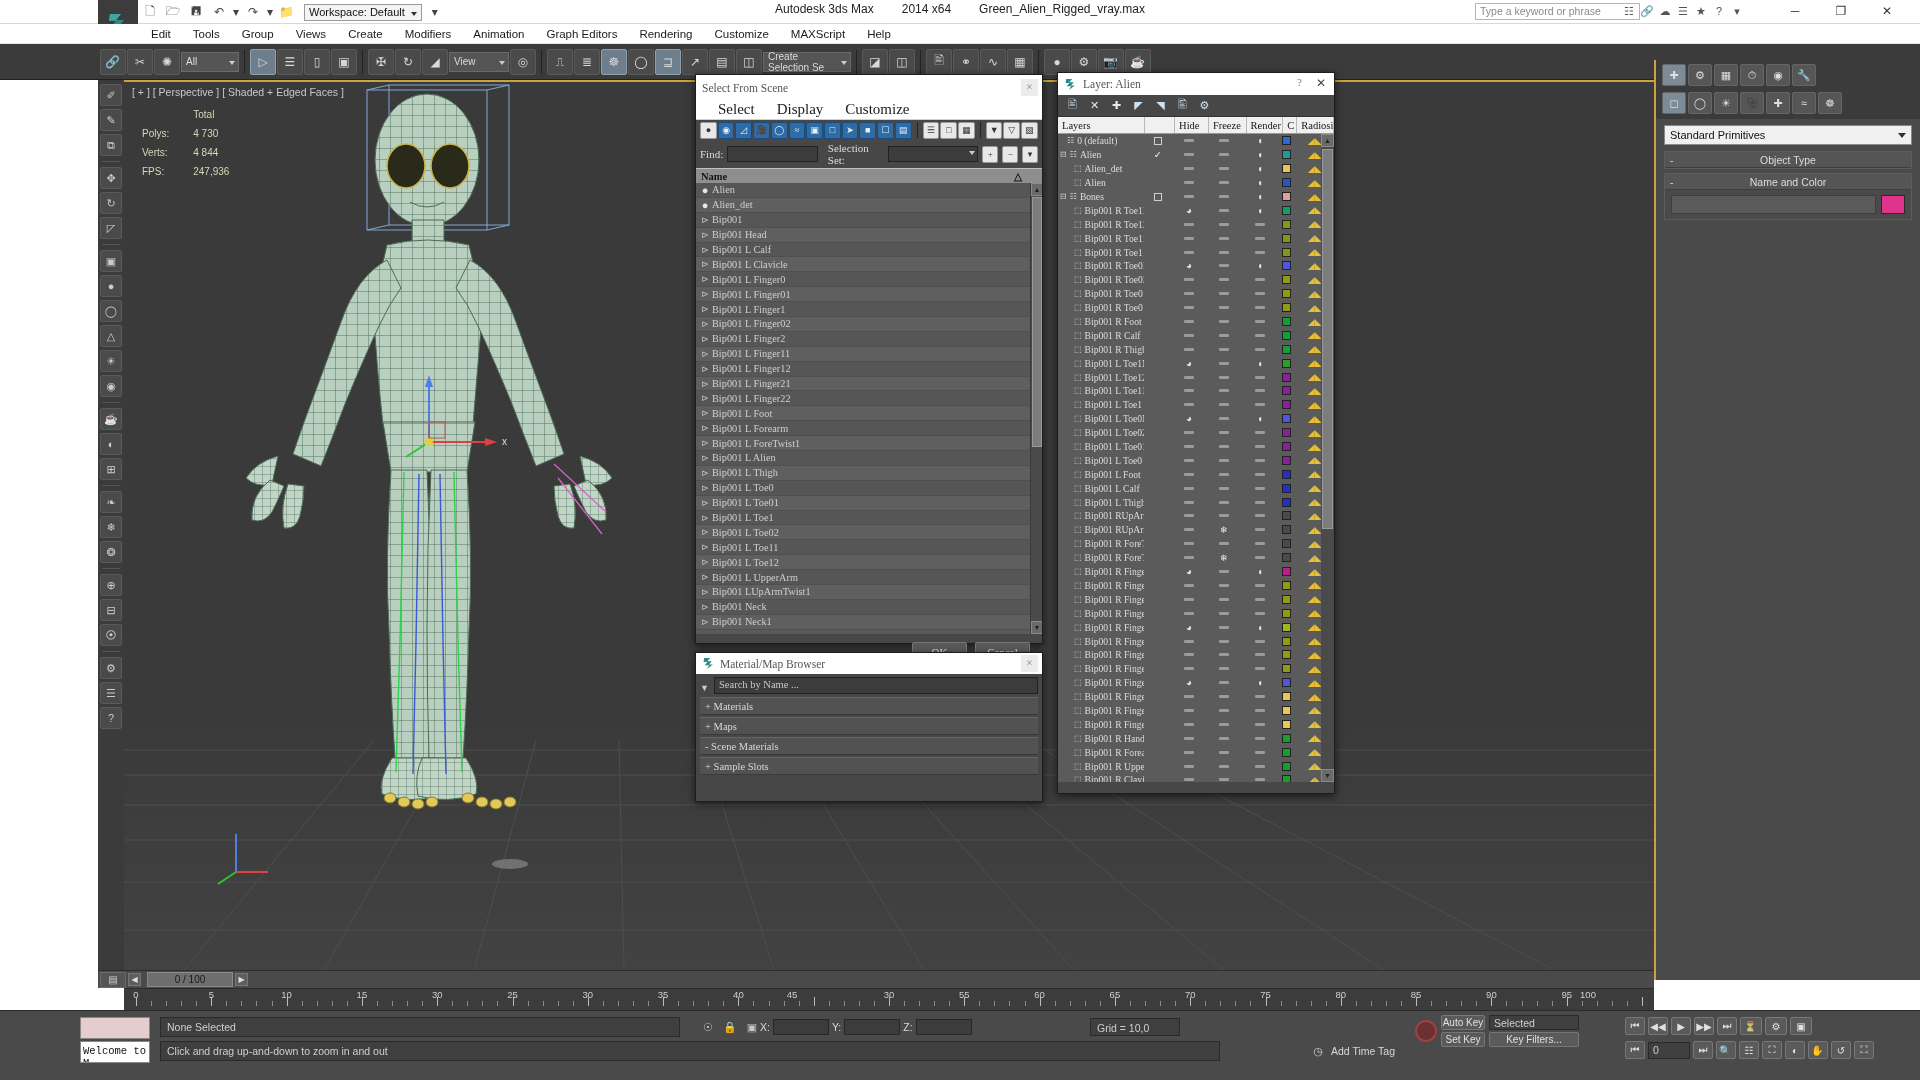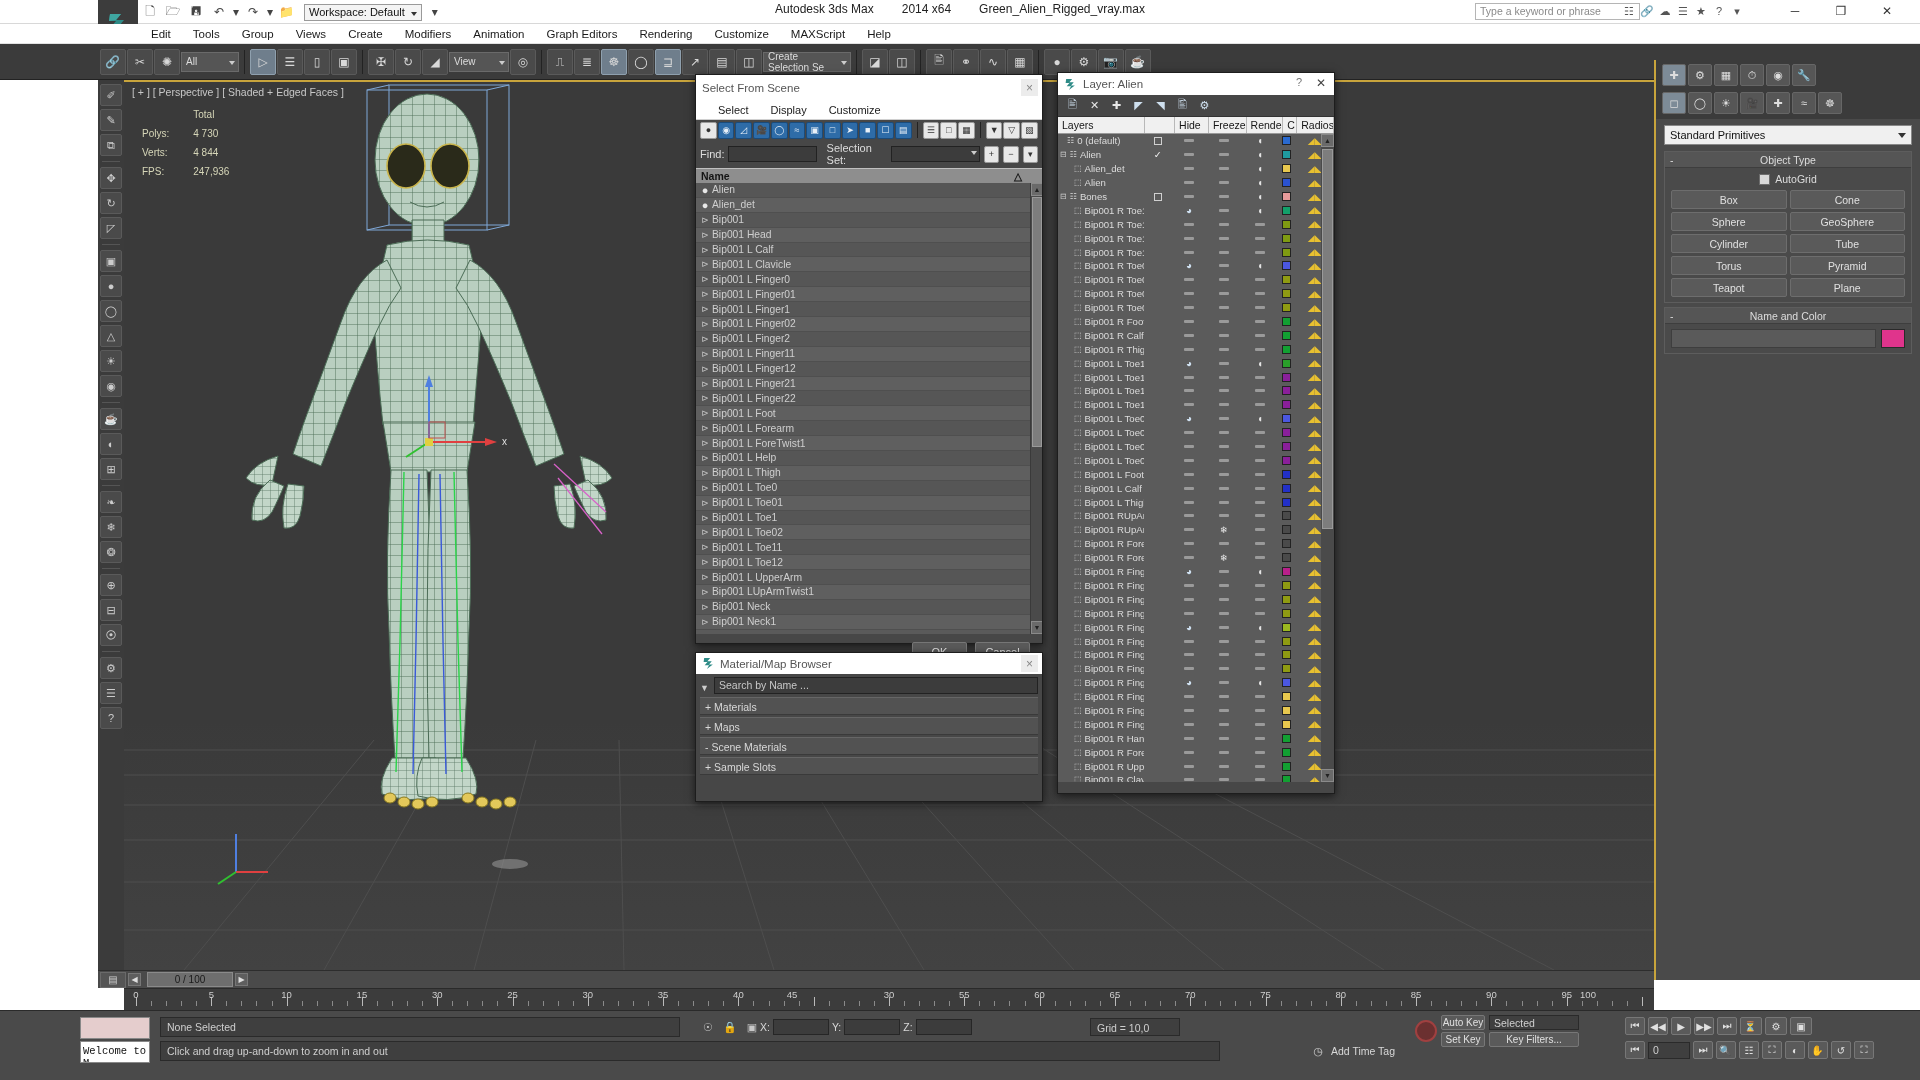--- a/index.html
+++ b/index.html
@@ -107,29 +107,29 @@
   .btn-grid { display:grid; grid-template-columns:1fr 1fr; gap:3px; }
   .otype-btn { height:19px; background:#5a5a5a; border:1px solid #6d6d6d;
     color:#e0e0e0; font-size:10.5px; display:flex; align-items:center;
     justify-content:center; border-radius:2px; }
   .namecolor { display:flex; gap:5px; align-items:center; }
   .name-field { flex:1; height:19px; background:#5a5a5a; border:1px solid #3e3e3e; }
   .color-sw { width:24px; height:19px; border:1px solid #2a2a2a; }
 
   
   .dlg { position:absolute; background:#474747; border:1px solid #1d1d1d;
-    box-shadow:0 2px 8px rgba(0,0,0,.6); }
+    box-shadow:0 2px 8px rgba(0,0,0,.6);font-family:Liberation Serif, serif; }
   .dlg-title { height:25px; background:#fff; display:flex; align-items:center;
     padding:0 6px; font-size:11.5px; color:#555; position:relative; }
   .dlg-close { position:absolute; right:4px; top:4px; width:17px; height:17px;
     display:flex; align-items:center; justify-content:center; color:#888;
     font-size:12px; background:#ececec; }
   .dlg-menubar { height:20px; background:#fff; display:flex; align-items:center;
     padding-left:12px; gap:2px; border-bottom:1px solid #d0d0d0; }
-  .dlg-menu { font-size:11px; color:#1a1a1a; padding:1px 10px; }
+  .dlg-menu { font-size:15px; color:#1a1a1a; padding:1px 10px; }
   .sfs-tools { height:20px; display:flex; align-items:center; gap:1px;
     padding:3px 4px; background:#474747; }
   .sfs-ico { width:17px; height:17px; background:#2e6ca8; border:1px solid #1b4b7a;
     display:flex; align-items:center; justify-content:center; font-size:9px;
     color:#e8f0f8; border-radius:2px; }
   .sfs-ico.plain { background:#e8e8e8; border-color:#9a9a9a; color:#333; }
   .sfs-find { display:flex; align-items:center; gap:4px; padding:2px 4px;
     font-size:11px; color:#ddd; }
   .sfs-input { height:16px; background:#3c3c3c; border:1px solid #222; }
   .sfs-listhdr { height:15px; background:#8e8e8e; border-top:1px solid #c0c0c0;
@@ -625,21 +625,21 @@
           <div class="sfs-row">
             <span class="sfs-ic">⊳</span>
             <span>Bip001 L Forearm</span>
           </div>
           <div class="sfs-row">
             <span class="sfs-ic">⊳</span>
             <span>Bip001 L ForeTwist1</span>
           </div>
           <div class="sfs-row">
             <span class="sfs-ic">⊳</span>
-            <span>Bip001 L Help</span>
+            <span>Bip001 L Alien</span>
           </div>
           <div class="sfs-row">
             <span class="sfs-ic">⊳</span>
             <span>Bip001 L Thigh</span>
           </div>
           <div class="sfs-row">
             <span class="sfs-ic">⊳</span>
             <span>Bip001 L Toe0</span>
           </div>
           <div class="sfs-row">
@@ -1762,38 +1762,20 @@
       <div class="cp-tab">✚</div>
       <div class="cp-tab">≈</div>
       <div class="cp-tab">☸</div>
     </div>
     <div class="cp-combo">Standard Primitives</div>
 
     <div class="rollout">
       <div class="rollout-hdr">
         <span class="minus">-</span>
         <span>Object Type</span>
-      </div>
-      <div class="rollout-body">
-        <div class="autogrid">
-          <span class="chk"></span>
-          <span>AutoGrid</span>
-        </div>
-        <div class="btn-grid" id="otype-grid">
-            <div class="otype-btn">Box</div>
-            <div class="otype-btn">Cone</div>
-            <div class="otype-btn">Sphere</div>
-            <div class="otype-btn">GeoSphere</div>
-            <div class="otype-btn">Cylinder</div>
-            <div class="otype-btn">Tube</div>
-            <div class="otype-btn">Torus</div>
-            <div class="otype-btn">Pyramid</div>
-            <div class="otype-btn">Teapot</div>
-            <div class="otype-btn">Plane</div>
-          </div>
       </div>
     </div>
 
     <div class="rollout">
       <div class="rollout-hdr">
         <span class="minus">-</span>
         <span>Name and Color</span>
       </div>
       <div class="rollout-body">
         <div class="namecolor">

